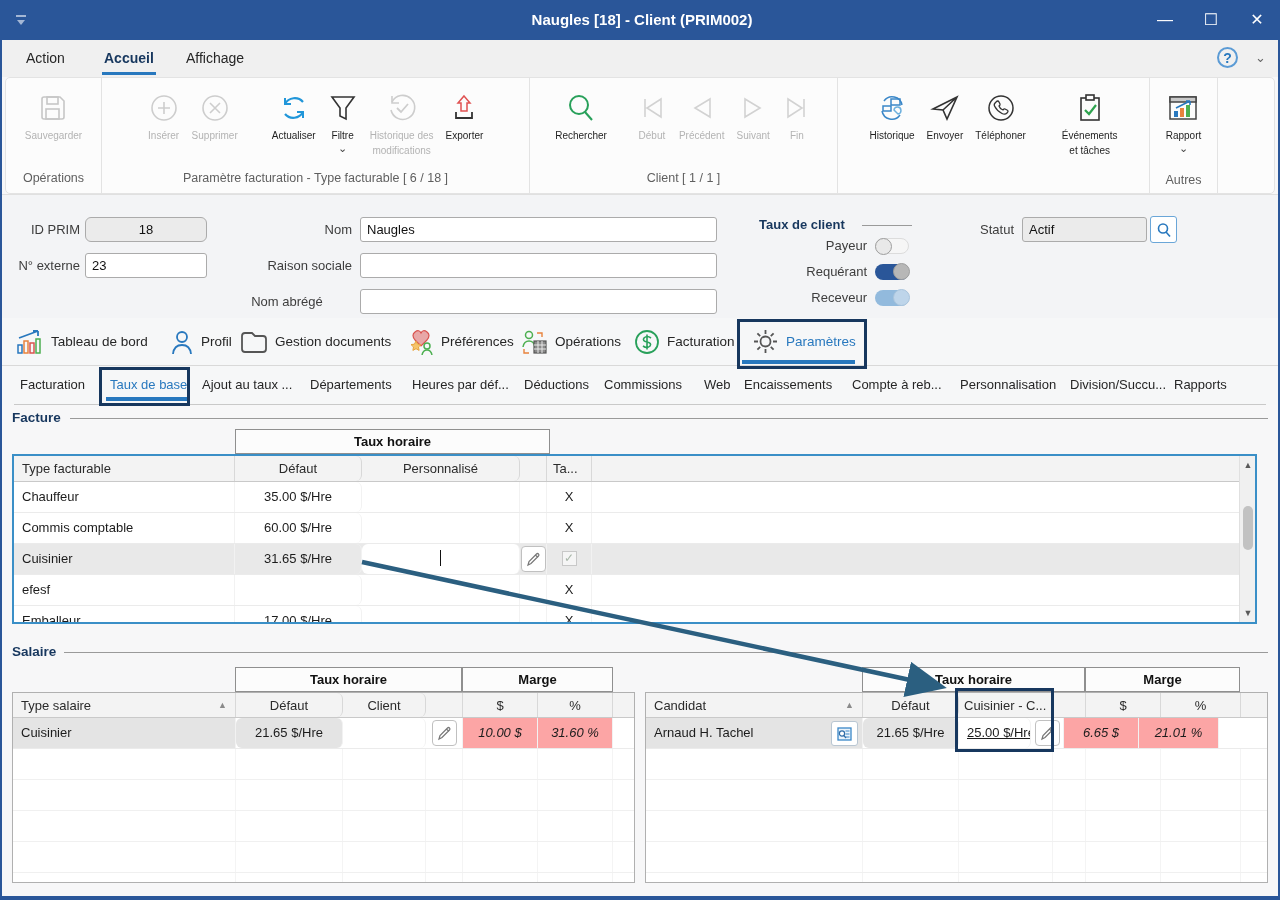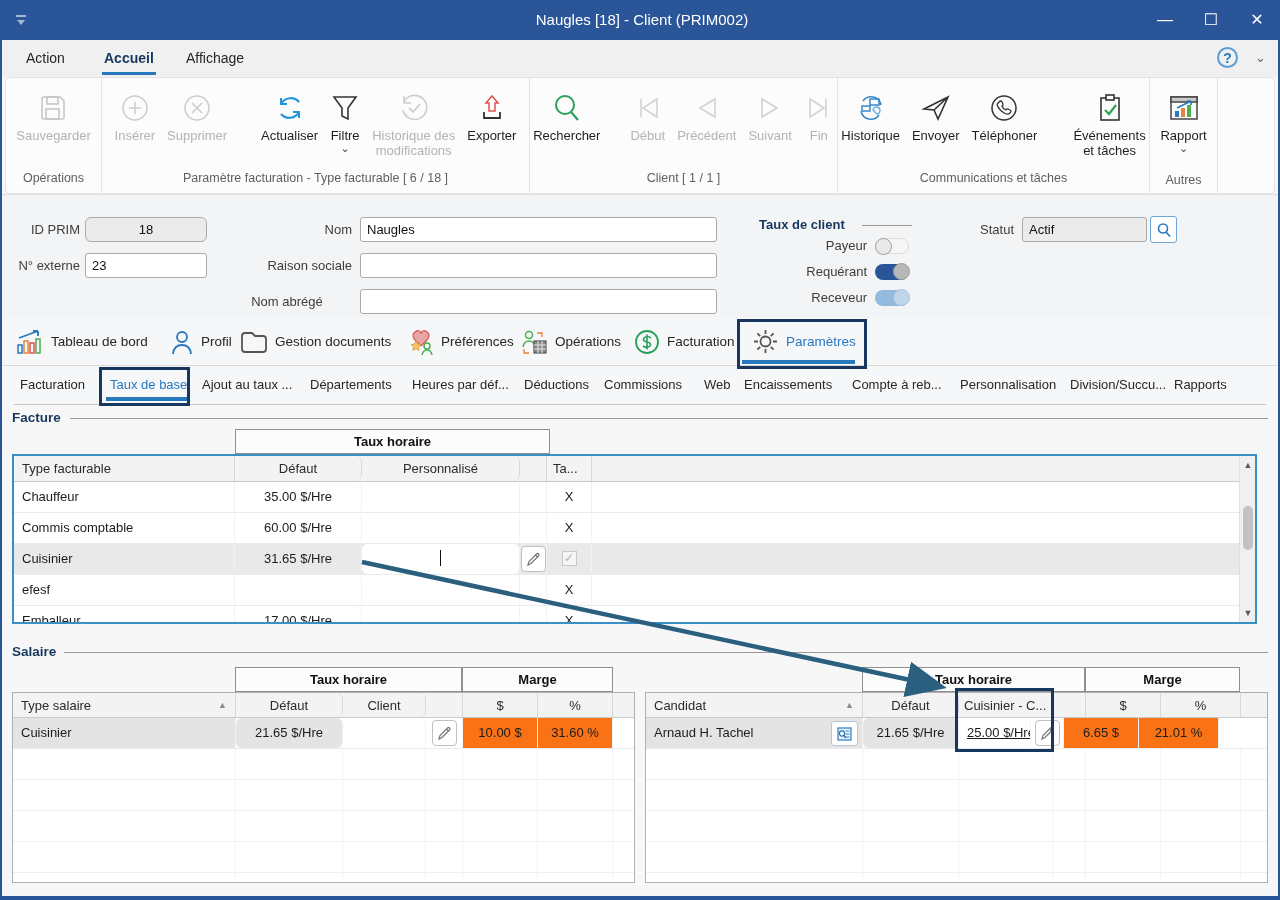--- a/index.html
+++ b/index.html
@@ -1,21 +1,21 @@
 <!DOCTYPE html>
 <html><head>
 <meta charset="utf-8">
 <style>
   * { margin:0; padding:0; box-sizing:border-box; }
   html,body { width:1280px; height:900px; overflow:hidden; }
   body { font-family:"Liberation Sans", sans-serif; background:#f7f7f8; position:relative; }
 
   
   .titlebar { position:absolute; left:0; top:0; width:1280px; height:40px; background:#2a5699; color:#fff; }
-  .titlebar .title { position:absolute; left:4px; right:0; top:0; height:40px; line-height:40px; text-align:center; font-size:15px; }
+  .titlebar .title { position:absolute; left:4px; right:0; top:0; height:40px; line-height:40px; text-align:center; font-size:15px;font-weight:bold; }
   .sysmenu-icon { position:absolute; left:14px; top:13px; width:14px; height:14px; opacity:.75; }
   .winbtn { position:absolute; top:0; width:46px; height:40px; text-align:center; line-height:40px; font-size:16px; color:#fff; }
   .win-min { right:92px; } .win-max { right:46px; } .win-close { right:0; }
   .win-edge-l { position:absolute; left:0; top:40px; bottom:0; width:2px; background:#2a5699; z-index:60; }
   .win-edge-r { position:absolute; right:0; top:40px; bottom:0; width:2px; background:#2a5699; z-index:60; }
   .win-edge-b { position:absolute; left:0; bottom:0; width:1280px; height:4px; background:#2a5699; z-index:60; }
 
   
   .ribbontabs { position:absolute; left:2px; right:2px; top:40px; height:37px; background:#f0f0f0; }
   .rtab { position:absolute; top:0; height:37px; line-height:37px; font-size:14px; color:#262626; padding:0 4px; }
@@ -25,21 +25,21 @@
   .help-circle { position:absolute; right:40px; top:7px; width:21px; height:21px; border:2px solid #5b9bd5; border-radius:50%; color:#2878be; font-size:14px; text-align:center; line-height:18px; font-weight:bold; }
   .help-chevron { position:absolute; right:12px; top:10px; color:#666; font-size:13px; }
 
   
   .toolbar { position:absolute; left:5px; top:77px; width:1270px; height:117px; background:#fcfcfc; border:1px solid #e3e3e3; border-radius:5px; display:flex; }
   .tgroup { display:flex; flex-direction:column; border-right:1px solid #e3e3e3; padding-top:6px; }
   .tgroup-buttons { flex:1; display:flex; justify-content:center; align-items:flex-start; gap:2px; }
   .tgroup-label { height:26px; text-align:center; font-size:12.5px; color:#5f5f5f; line-height:22px; white-space:nowrap; }
   .tbtn { display:flex; flex-direction:column; align-items:center; padding:4px 5px 0 5px; }
   .tbtn .ico { height:40px; display:flex; align-items:center; justify-content:center; }
-  .tbtn .lbl { font-size:13px; color:#1f1f1f; text-align:center; line-height:15px; white-space:pre-line; }
+  .tbtn .lbl { font-size:10px; color:#1f1f1f; text-align:center; line-height:15px; white-space:pre-line; }
   .tbtn.disabled .lbl { color:#b3b3b3; }
   .tbtn .drop { font-size:11px; color:#444; line-height:10px; }
 
   
   .formarea { position:absolute; left:2px; right:2px; top:194px; height:124px; background:#f3f4f6; border-top:1px solid #e0e0e0; }
   .flabel { position:absolute; font-size:13px; color:#3d3d3d; height:25px; line-height:25px; text-align:right; white-space:nowrap; }
   .ffield { position:absolute; height:25px; border:1px solid #ababab; border-radius:3px; background:#fff; font-size:13px; line-height:23px; padding:0 6px; color:#111; }
   .ffield.ro { background:#ebebeb; }
   .grouphdr { position:absolute; font-size:13px; font-weight:bold; color:#17375e; white-space:nowrap; }
   .groupline { position:absolute; height:1px; background:#9a9a9a; }
@@ -84,21 +84,21 @@
   .cbx { width:15px; height:15px; border:1px solid #c8c8c8; background:#f5f5f5; margin:7px auto 0 auto; display:flex; align-items:center; justify-content:center; color:#a9b7a9; font-size:12px; line-height:13px; }
   .vscroll { position:absolute; right:0; top:0; bottom:0; width:16px; background:#f0f0f0; border-left:1px solid #e0e0e0; }
   .vs-up, .vs-down { position:absolute; left:0; width:16px; height:16px; color:#595959; font-size:9px; text-align:center; line-height:16px; }
   .vs-up { top:1px; } .vs-down { bottom:1px; }
   .vs-thumb { position:absolute; left:3px; top:50px; width:10px; height:44px; background:#c2c2c2; border-radius:6px; }
 
   .stable { position:absolute; top:692px; width:623px; height:191px; background:#fff; border:1px solid #b0b0b0; overflow:hidden; }
   .st-left { left:12px; } .st-right { left:645px; }
   .erow { display:flex; height:31px; border-bottom:1px solid #f0f0f0; }
   .ecell { border-right:1px solid #f4f4f4; }
-  .green { background:#f97316; }
+  .green { background:#fca5a5;font-style:italic; }
   .gray { background:#e4e4e4; }
   .sortarrow { float:right; color:#8a8a8a; font-size:9px; line-height:25px; }
   .docbtn { width:27px; height:25px; border:1px solid #b9c6d2; border-radius:3px; background:#fff; display:flex; align-items:center; justify-content:center; position:absolute; right:4px; top:3px; }
 
   
   .annbox { position:absolute; border:3px solid #17375e; z-index:50; pointer-events:none; }
   #ann-parametres { left:737px; top:319px; width:130px; height:50px; }
   #ann-tauxdebase { left:99px; top:367px; width:91px; height:39px; }
   #ann-customrate { left:955px; top:688px; width:99px; height:64px; }
   #arrow-overlay { position:absolute; left:0; top:0; width:1280px; height:900px; z-index:49; pointer-events:none; }
@@ -293,21 +293,20 @@
           <svg width="32" height="32" viewBox="0 0 32 32" fill="none">
             <rect x="7" y="6" width="18" height="22" stroke="#333" stroke-width="1.6"></rect>
             <rect x="12" y="3" width="8" height="5" fill="#fff" stroke="#333" stroke-width="1.6"></rect>
             <path d="M11 18 l4 4 7-9" stroke="#2ea44f" stroke-width="2.2"></path>
           </svg>
         </div>
         <div class="lbl">Événements
 et tâches</div>
       </div>
     </div>
-    <div class="tgroup-label">Communications et tâches</div>
   </div>
 
   <div class="tgroup" style="width:68px;gap:16px;">
     <div class="tgroup-buttons">
       <div class="tbtn">
         <div class="ico">
           <svg width="34" height="32" viewBox="0 0 34 32" fill="none">
             <rect x="4" y="5" width="26" height="22" stroke="#444" stroke-width="1.5"></rect>
             <rect x="4" y="5" width="26" height="5" fill="#c9c9c9" stroke="#444" stroke-width="1.5"></rect>
             <rect x="8" y="19" width="4" height="6" fill="#2878be"></rect>

